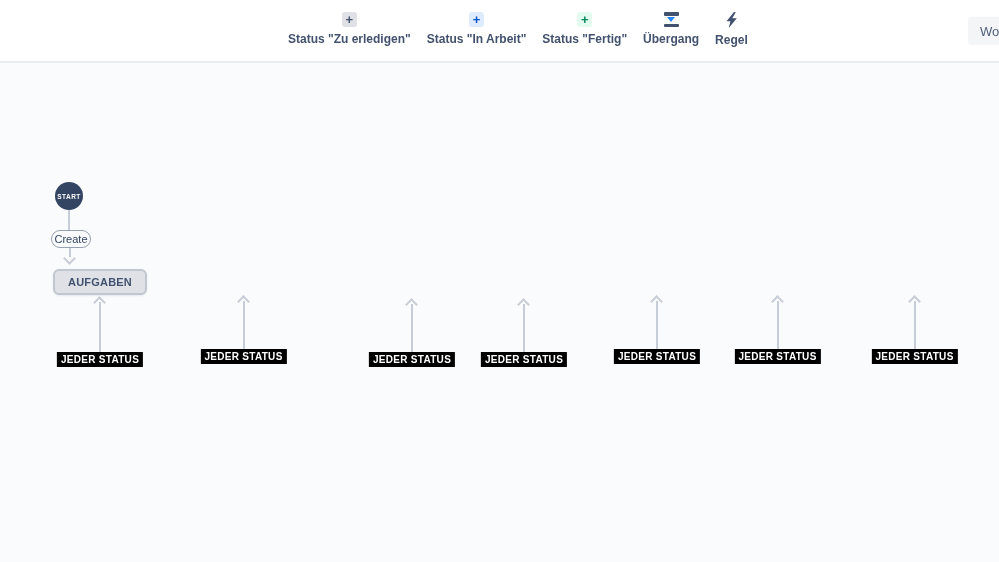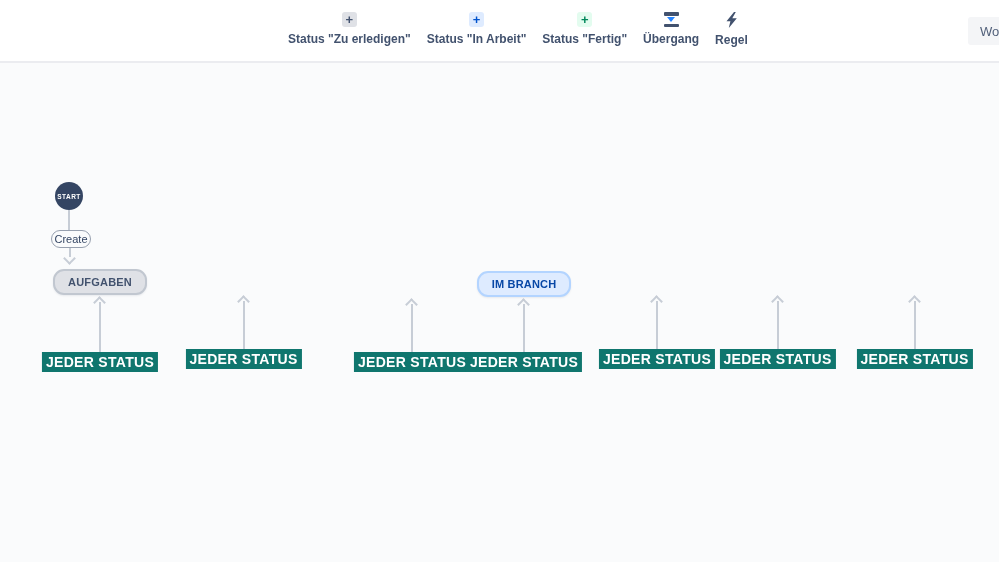--- a/index.html
+++ b/index.html
@@ -36,30 +36,30 @@
   .create-pill { position:absolute; left:38px; top:230px; width:40px; height:18px;
     border:1.5px solid #97a0af; border-radius:9px; background:#fafbfc; color:#344563;
     font-size:11px; display:flex; align-items:center; justify-content:center; cursor:pointer; }
 
   .vline { position:absolute; width:2px; background:#c7cdd6; }
   .chev-up { position:absolute; width:9px; height:9px;
     border-top:2px solid #c7cdd6; border-left:2px solid #c7cdd6; transform:rotate(45deg); }
   .chev-down { position:absolute; width:9px; height:9px;
     border-bottom:2px solid #c7cdd6; border-right:2px solid #c7cdd6; transform:rotate(45deg); }
 
-  .status-box { position:absolute; height:26px; border-radius:11px; display:flex;
+  .status-box { position:absolute; height:26px; border-radius:6px; display:flex;
     align-items:center; justify-content:center; font-size:11px; font-weight:bold;
     letter-spacing:.2px; white-space:nowrap; cursor:pointer;
     box-shadow:0 1px 2px rgba(9,30,66,.08); }
   .status-box.todo { background:#dfe1e6; border:2px solid #c1c7d0; color:#42526e; }
   .status-box.inprogress { background:#deebff; border:2px solid #b3d4ff; color:#0747a6; }
   .status-box.done { background:#e3fcef; border:2px solid #abf5d1; color:#00875a; }
 
-  .every-status { position:absolute; transform:translateX(-50%); background:#0f766e;
-    color:#ffffff; font-size:14px; font-weight:bold; letter-spacing:.3px;
+  .every-status { position:absolute; transform:translateX(-50%); background:#000000;
+    color:#ffffff; font-size:10px; font-weight:bold; letter-spacing:.3px;
     padding:2px 4px; white-space:nowrap; cursor:pointer; }
 </style>
 </head>
 <body>
 
 <div class="toolbar">
   <div class="tool-items">
     <div class="tool-item">
       <span class="plus-icon" style="background: rgb(223, 225, 230); color: rgb(66, 82, 110);">+</span>
       <span class="tool-label">Status "Zu erledigen"</span>
@@ -104,21 +104,20 @@
   <div class="status-box todo" style="left: 40px; top: 269px; width: 94px;">AUFGABEN</div>
       <div class="chev-up" style="left: 82px; top: 298px;"></div>
       <div class="vline" style="left: 86px; top: 302px; height: 50px;"></div>
       <div class="every-status" style="left: 87px; top: 352px;">JEDER STATUS</div>
       <div class="chev-up" style="left: 225.5px; top: 297px;"></div>
       <div class="vline" style="left: 229.5px; top: 301px; height: 48px;"></div>
       <div class="every-status" style="left: 230.5px; top: 349px;">JEDER STATUS</div>
       <div class="chev-up" style="left: 394px; top: 300px;"></div>
       <div class="vline" style="left: 398px; top: 304px; height: 48px;"></div>
       <div class="every-status" style="left: 399px; top: 352px;">JEDER STATUS</div>
-      <div class="status-box inprogress" style="left: 464px; top: 271px; width: 94px;">IM BRANCH</div>
       <div class="chev-up" style="left: 506px; top: 300px;"></div>
       <div class="vline" style="left: 510px; top: 304px; height: 48px;"></div>
       <div class="every-status" style="left: 511px; top: 352px;">JEDER STATUS</div>
       <div class="chev-up" style="left: 639px; top: 297px;"></div>
       <div class="vline" style="left: 643px; top: 301px; height: 48px;"></div>
       <div class="every-status" style="left: 644px; top: 349px;">JEDER STATUS</div>
       <div class="chev-up" style="left: 759.5px; top: 297px;"></div>
       <div class="vline" style="left: 763.5px; top: 301px; height: 48px;"></div>
       <div class="every-status" style="left: 764.5px; top: 349px;">JEDER STATUS</div>
       <div class="chev-up" style="left: 896.5px; top: 297px;"></div>

